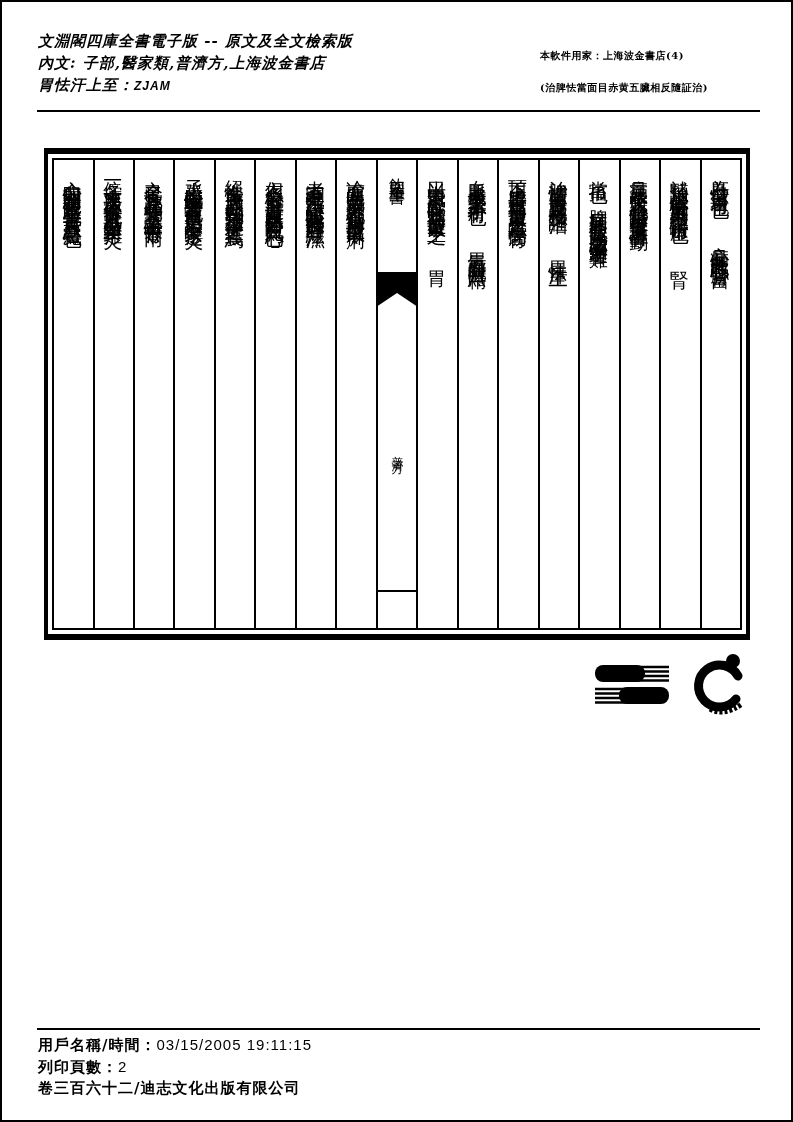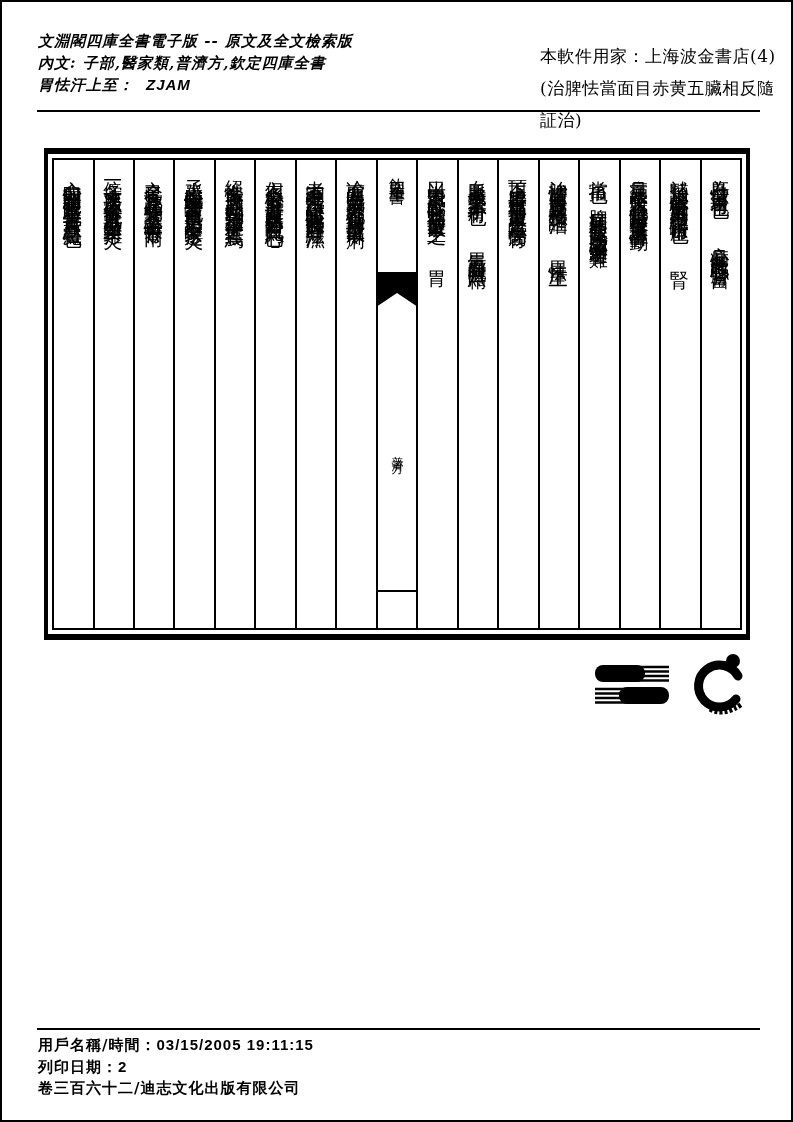--- a/index.html
+++ b/index.html
@@ -15,24 +15,24 @@
 
   
   .hdr-left {
     position:absolute; left:36px; top:28px;
     font-size:15px; font-weight:bold; line-height:22px;
     letter-spacing:1px;
     font-style:italic;
   }
   .hdr-right {
     position:absolute; left:538px; top:38px;
-    font-size:17px; font-weight:normal; line-height:32px;
+    font-size:10px; font-weight:bold; line-height:32px;
     letter-spacing:0.5px;
   }
-  .hdr-user-value { font-family:"Liberation Sans", sans-serif; font-weight:bold; font-size:15px;margin-left:12px; }
+  .hdr-user-value { font-family:"Liberation Sans", sans-serif; font-weight:bold; font-size:12px; }
   .rule { position:absolute; left:35px; width:723px; height:0; border-top:2px solid #000; }
   .rule-top { top:108px; }
   .rule-bottom { top:1026px; }
 
   
   .scan-outer {
     position:absolute; left:42px; top:146px;
     width:706px; height:492px;
     border:4px solid #000; border-top-width:6px; border-bottom-width:6px;
     background:#fff;
@@ -85,28 +85,28 @@
   
   .logo-books { position:absolute; left:592px; top:662px; }
   .logo-circle { position:absolute; left:684px; top:650px; }
 
   
   .ftr {
     position:absolute; left:36px; top:1032px;
     font-size:15px; font-weight:bold; line-height:21px;
     letter-spacing:1px;
   }
-  .ftr-num { font-family:"Liberation Sans", sans-serif; font-weight:bold; }
+  .ftr-num { font-family:"Liberation Sans", sans-serif; font-weight:normal; }
 </style>
 </head>
 <body>
 
 <div class="hdr-left">
   <div>文淵閣四庫全書電子版 -- 原文及全文檢索版</div>
-  <div>內文: 子部,醫家類,普濟方,欽定四庫全書</div>
+  <div>內文: 子部,醫家類,普濟方,上海波金書店</div>
   <div><span>胃怯汗上至：</span><span class="hdr-user-value">ZJAM</span></div>
 </div>
 
 <div class="hdr-right">
   <div>本軟件用家：上海波金書店(4)</div>
   <div>(治脾怯當面目赤黄五臟相反隨証治)</div>
 </div>
 
 <div class="rule rule-top"></div>
 
@@ -195,15 +195,15 @@
     <circle cx="47" cy="9" r="7" fill="#000"></circle>
     <path d="M 52 24 A 21 21 0 1 0 50 47" stroke="#000" stroke-width="9" fill="none" stroke-linecap="round"></path>
     <path d="M 24 57 q 14 8 32 -5" stroke="#000" stroke-width="5" fill="none" stroke-dasharray="3 2"></path>
   </svg>
 </div>
 
 <div class="rule rule-bottom"></div>
 
 <div class="ftr">
   <div><span>用戶名稱/時間：</span><span class="ftr-num">03/15/2005 19:11:15</span></div>
-  <div><span>列印日期：</span><span class="ftr-num">2</span></div>
+  <div><span>列印頁數：</span><span class="ftr-num">2</span></div>
   <div>卷三百六十二/迪志文化出版有限公司</div>
 </div>
 
 </body></html>

